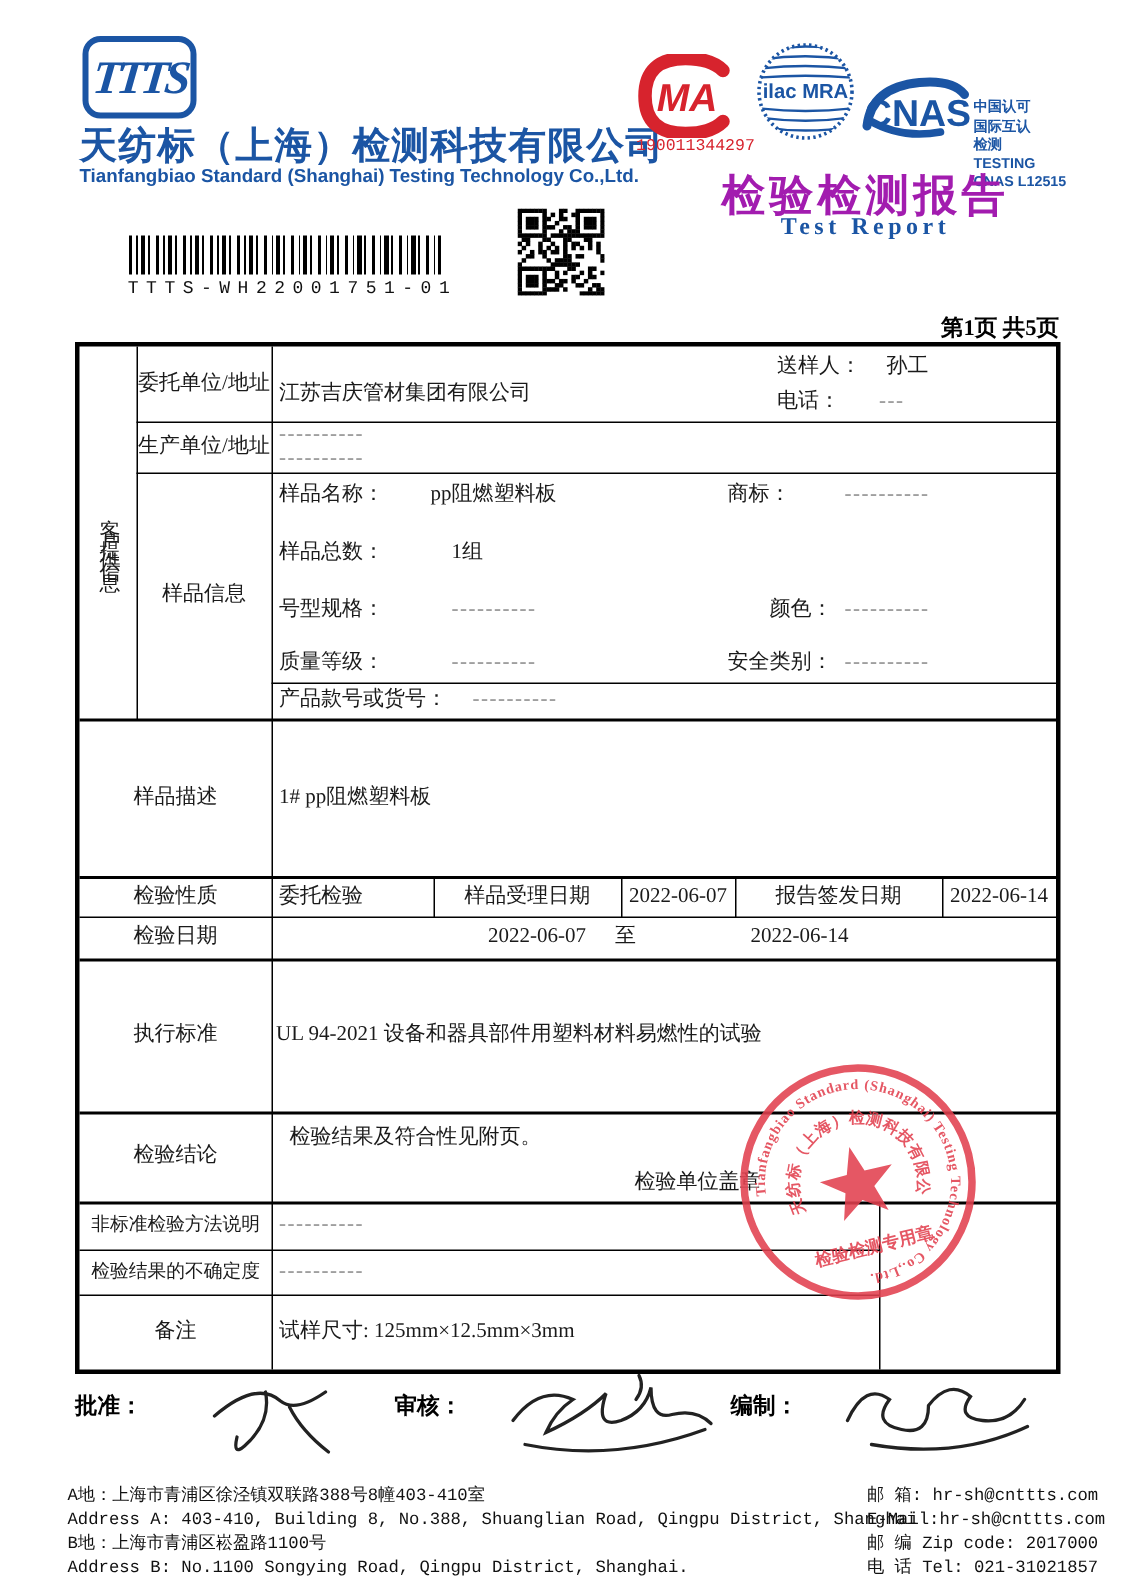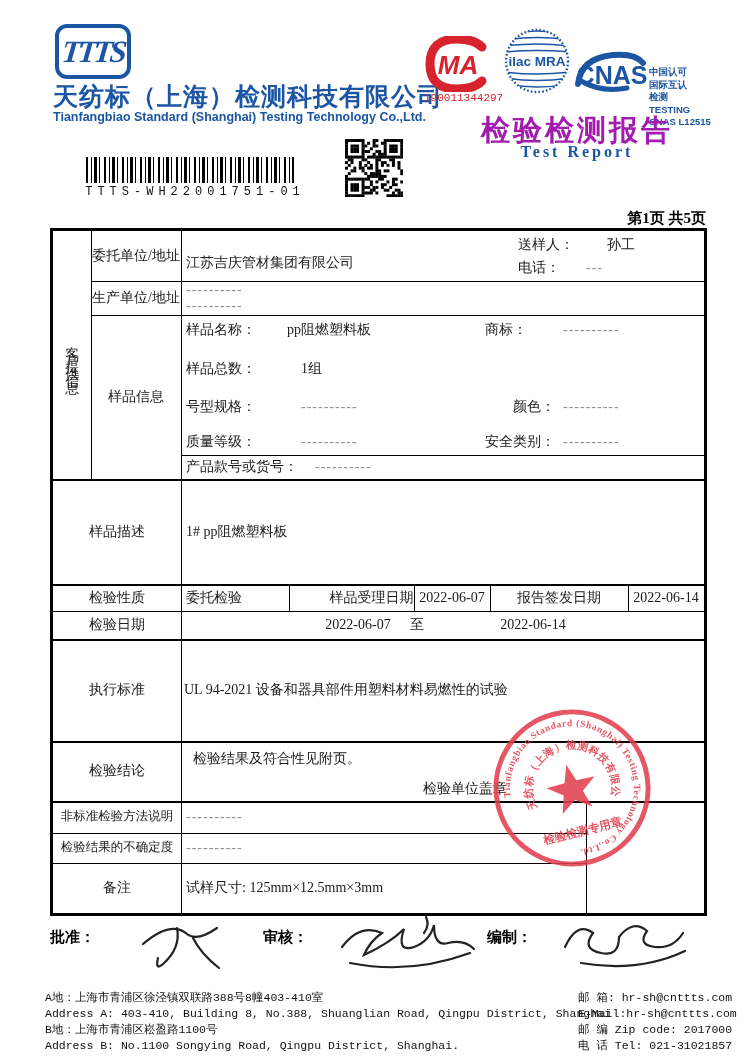--- a/index.html
+++ b/index.html
@@ -390,21 +390,21 @@
     <div class="vl" style="left:575px; top:353px; height:28px;"></div>
     <div class="vl" style="left:533px; top:570px; height:112px;"></div>
 
     <div class="cell center" style="left:0; top:0; width:38px; height:249px;">
       <span class="vertical-label">客户提供信息</span>
     </div>
 
     <div class="cell center" style="left:38px; top:0; width:90px; height:50px;">委托单位/地址</div>
     <div class="cell" style="left:133px; top:20px; width:320px; height:24px;">江苏吉庆管材集团有限公司</div>
     <div class="cell" style="left:465px; top:2px; width:70px; height:24px;">送样人：</div>
-    <div class="cell" style="left:554px; top:2px; width:80px; height:24px;">孙工</div>
+    <div class="cell" style="left:538px; top:2px; width:80px; height:24px;">孙工</div>
     <div class="cell" style="left:465px; top:25px; width:70px; height:24px;">电话：</div>
     <div class="cell dash" style="left:533px; top:25px; width:80px; height:24px;">---</div>
 
     <div class="cell center" style="left:38px; top:50px; width:90px; height:34px;">生产单位/地址</div>
     <div class="cell dash" style="left:133px; top:50px; width:200px; height:18px;">----------</div>
     <div class="cell dash" style="left:133px; top:66px; width:200px; height:18px;">----------</div>
 
     <div class="cell center" style="left:38px; top:84px; width:90px; height:164px;">样品信息</div>
 
     <div class="cell" style="left:133px; top:88px; width:112px; height:22px;">样品名称：</div>
@@ -426,21 +426,21 @@
     <div class="cell dash" style="left:510px; top:200px; width:100px; height:22px;">----------</div>
 
     <div class="cell" style="left:133px; top:225px; width:130px; height:22px;">产品款号或货号：</div>
     <div class="cell dash" style="left:262px; top:225px; width:120px; height:22px;">----------</div>
 
     <div class="cell center" style="left:0; top:248px; width:128px; height:105px;">样品描述</div>
     <div class="cell" style="left:133px; top:248px; width:420px; height:105px;">1# pp阻燃塑料板</div>
 
     <div class="cell center" style="left:0; top:353px; width:128px; height:27px;">检验性质</div>
     <div class="cell" style="left:133px; top:353px; width:100px; height:27px;">委托检验</div>
-    <div class="cell center" style="left:236px; top:353px; width:125px; height:27px;margin-left:20px;">样品受理日期</div>
+    <div class="cell center" style="left:236px; top:353px; width:125px; height:27px;">样品受理日期</div>
     <div class="cell center" style="left:361px; top:353px; width:76px; height:27px;">2022-06-07</div>
     <div class="cell center" style="left:437px; top:353px; width:138px; height:27px;">报告签发日期</div>
     <div class="cell center" style="left:575px; top:353px; width:76px; height:27px;">2022-06-14</div>
 
     <div class="cell center" style="left:0; top:380px; width:128px; height:28px;">检验日期</div>
     <div class="cell center" style="left:255px; top:380px; width:100px; height:28px;">2022-06-07</div>
     <div class="cell center" style="left:352px; top:380px; width:24px; height:28px;">至</div>
     <div class="cell center" style="left:430px; top:380px; width:100px; height:28px;">2022-06-14</div>
 
     <div class="cell center" style="left:0; top:408px; width:128px; height:102px;">执行标准</div>

